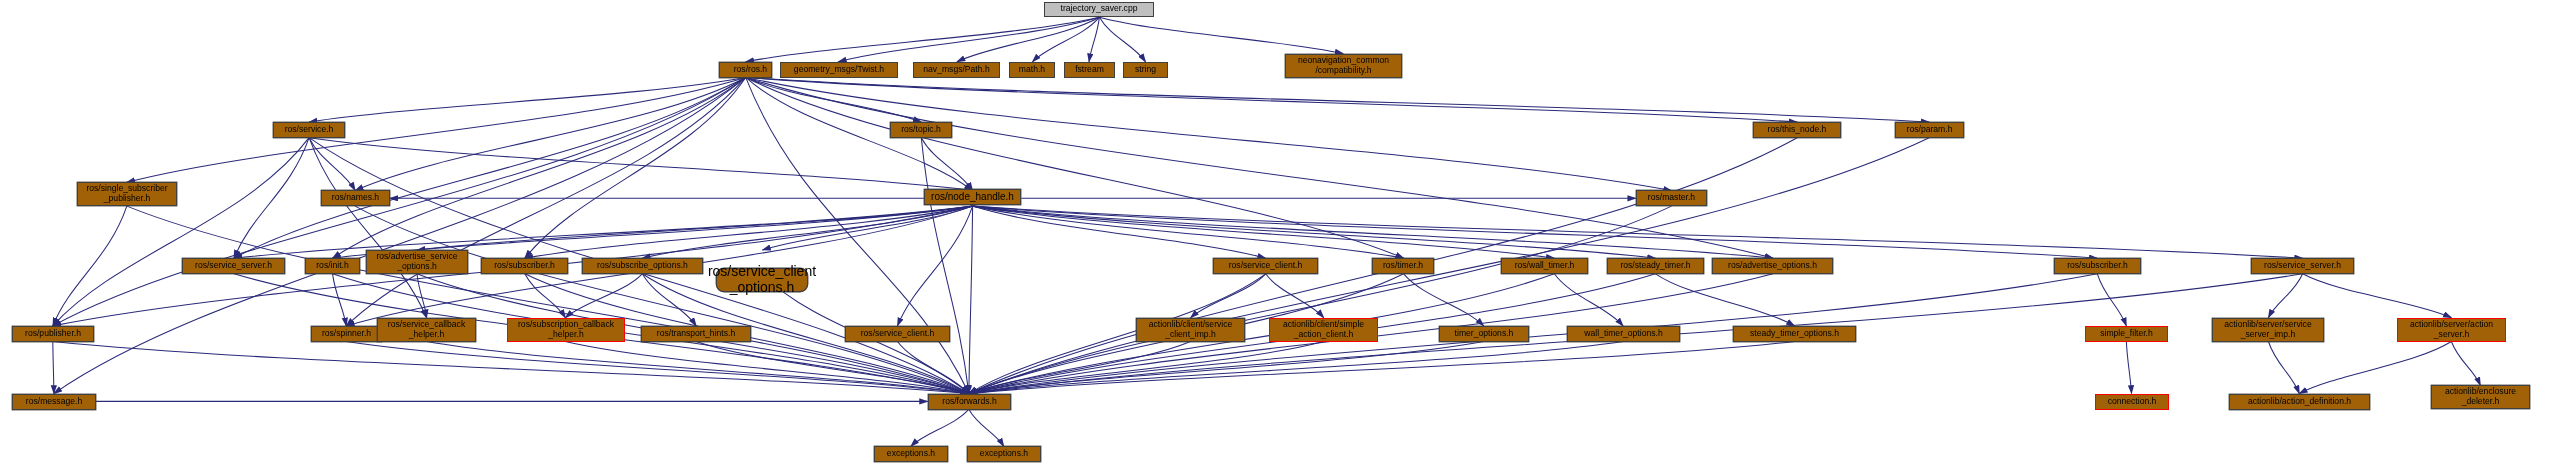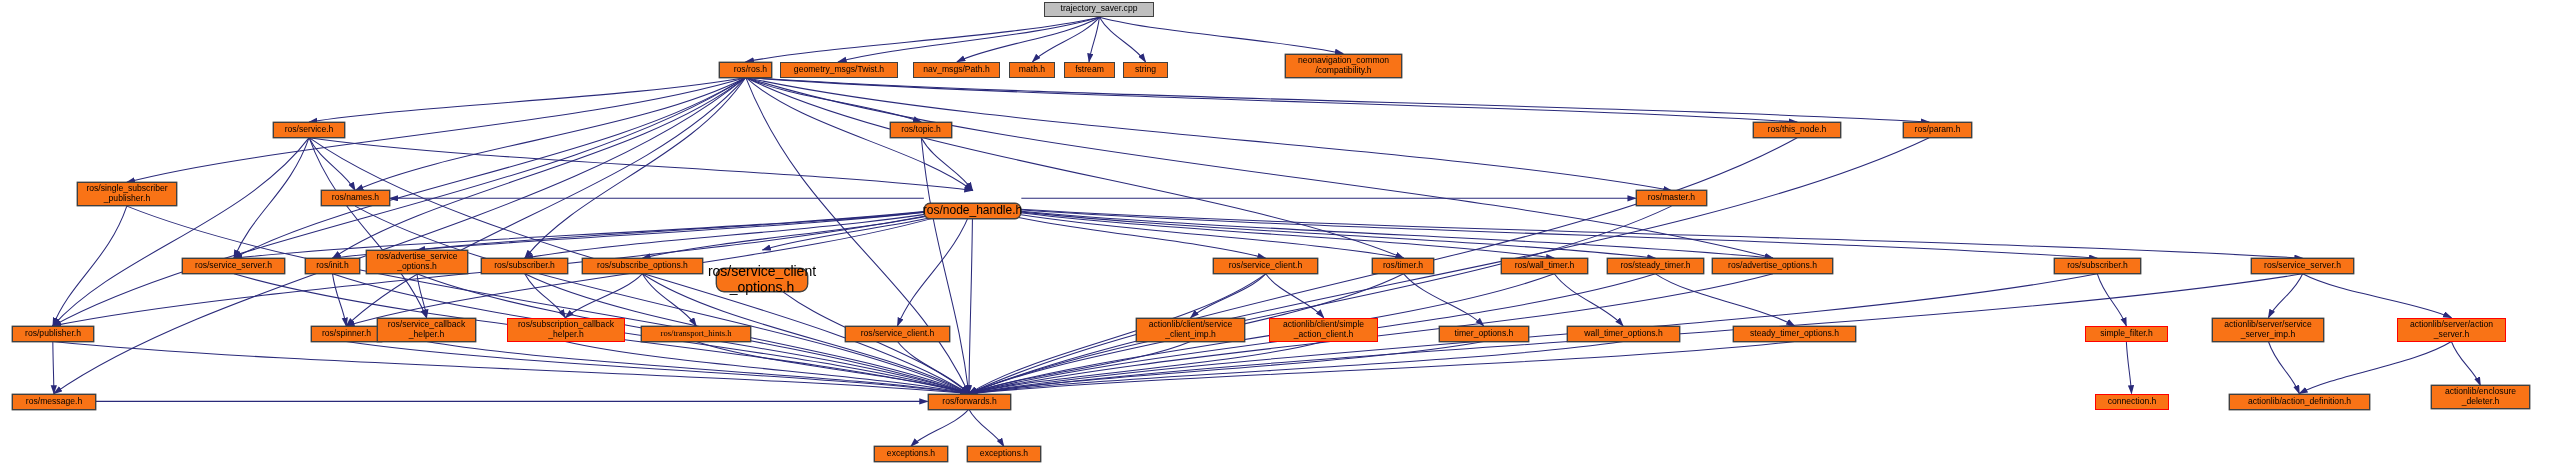--- a/index.html
+++ b/index.html
@@ -23,21 +23,21 @@
     height: 471px;
     pointer-events: none;
   }
   .node {
     position: absolute;
     box-sizing: border-box;
     display: flex;
     align-items: center;
     justify-content: center;
     text-align: center;
-    background: #f97316;
+    background: #a16207;
     border: 0.7px solid #404040;
     color: #000000;
     line-height: 1.12;
     white-space: pre-line;
     padding: 0 2.2px;
     z-index: 5;
   }
   .node.root {
     background: #bfbfbf;
     border: 0.7px solid #404040;
@@ -170,25 +170,25 @@
     <div class="node" style="left: 780px; top: 62px; width: 118px; height: 15.6px; font-size: 8.6px;">geometry_msgs/Twist.h</div>
     <div class="node" style="left: 913px; top: 62px; width: 87px; height: 15.6px; font-size: 8.6px;">nav_msgs/Path.h</div>
     <div class="node" style="left: 1009px; top: 62px; width: 46px; height: 15.6px; font-size: 8.6px;">math.h</div>
     <div class="node" style="left: 1064px; top: 62px; width: 51px; height: 15.6px; font-size: 8.6px;">fstream</div>
     <div class="node" style="left: 1123px; top: 62px; width: 45px; height: 15.6px; font-size: 8.6px;">string</div>
     <div class="node thick" style="left: 1285px; top: 54px; width: 117px; height: 24px; font-size: 8.6px;">neonavigation_common
 /compatibility.h</div>
     <div class="node thick" style="left: 273px; top: 122px; width: 72px; height: 15.6px; font-size: 8.6px;">ros/service.h</div>
     <div class="node thick" style="left: 890px; top: 122px; width: 62px; height: 15.6px; font-size: 8.6px;">ros/topic.h</div>
     <div class="node thick" style="left: 1753px; top: 122px; width: 88px; height: 15.6px; font-size: 8.6px;">ros/this_node.h</div>
-    <div class="node thick" style="left: 1895px; top: 122px; width: 69px; height: 15.6px; font-size: 8.6px; margin-left: 8px;">ros/param.h</div>
+    <div class="node thick" style="left: 1895px; top: 122px; width: 69px; height: 15.6px; font-size: 8.6px;">ros/param.h</div>
     <div class="node thick" style="left: 77px; top: 182px; width: 100px; height: 24px; font-size: 8.6px;">ros/single_subscriber
 _publisher.h</div>
     <div class="node thick" style="left: 321px; top: 190px; width: 69px; height: 15.6px; font-size: 8.6px; text-align: center;">ros/names.h</div>
-    <div class="node thick" style="left: 924px; top: 203px; width: 97px; height: 15.6px; font-size: 12px; border-radius: 6px;">ros/node_handle.h</div>
+    <div class="node thick" style="left: 924px; top: 189px; width: 97px; height: 15.6px; font-size: 10px;">ros/node_handle.h</div>
     <div class="node thick" style="left: 1636px; top: 190px; width: 71px; height: 15.6px; font-size: 8.6px;">ros/master.h</div>
     <div class="node thick" style="left: 182px; top: 258px; width: 103px; height: 15.6px; font-size: 8.6px;">ros/service_server.h</div>
     <div class="node thick" style="left: 305px; top: 258px; width: 55px; height: 15.6px; font-size: 8.6px;">ros/init.h</div>
     <div class="node thick" style="left: 366px; top: 250px; width: 102px; height: 24px; font-size: 8.6px;">ros/advertise_service
 _options.h</div>
     <div class="node thick" style="left: 481px; top: 258px; width: 87px; height: 15.6px; font-size: 8.6px;">ros/subscriber.h</div>
     <div class="node thick" style="left: 582px; top: 258px; width: 121px; height: 15.6px; font-size: 8.6px;">ros/subscribe_options.h</div>
     <div class="node thick" style="left: 716px; top: 268px; width: 92px; height: 24px; font-size: 14px; border-radius: 8px;">ros/service_client
 _options.h</div>
     <div class="node thick" style="left: 1213px; top: 258px; width: 105px; height: 15.6px; font-size: 8.6px;">ros/service_client.h</div>
@@ -197,21 +197,21 @@
     <div class="node thick" style="left: 1607px; top: 258px; width: 97px; height: 15.6px; font-size: 8.6px;">ros/steady_timer.h</div>
     <div class="node thick" style="left: 1712px; top: 258px; width: 121px; height: 15.6px; font-size: 8.6px;">ros/advertise_options.h</div>
     <div class="node thick" style="left: 2054px; top: 258px; width: 87px; height: 15.6px; font-size: 8.6px;">ros/subscriber.h</div>
     <div class="node thick" style="left: 2251px; top: 258px; width: 103px; height: 15.6px; font-size: 8.6px;">ros/service_server.h</div>
     <div class="node thick" style="left: 12px; top: 326px; width: 82px; height: 15.6px; font-size: 8.6px;">ros/publisher.h</div>
     <div class="node thick" style="left: 311px; top: 326px; width: 71px; height: 15.6px; font-size: 8.6px; text-align: center;">ros/spinner.h</div>
     <div class="node thick" style="left: 377px; top: 318px; width: 99px; height: 24px; font-size: 8.6px;">ros/service_callback
 _helper.h</div>
     <div class="node red" style="left: 507px; top: 318px; width: 118px; height: 24px; font-size: 8.6px;">ros/subscription_callback
 _helper.h</div>
-    <div class="node thick" style="left: 641px; top: 326px; width: 110px; height: 15.6px; font-size: 8.6px; font-family: Liberation Serif, serif;">ros/transport_hints.h</div>
+    <div class="node thick" style="left: 641px; top: 326px; width: 110px; height: 15.6px; font-size: 8.6px;">ros/transport_hints.h</div>
     <div class="node thick" style="left: 845px; top: 326px; width: 105px; height: 15.6px; font-size: 8.6px;">ros/service_client.h</div>
     <div class="node thick" style="left: 1136px; top: 318px; width: 109px; height: 24px; font-size: 8.6px;">actionlib/client/service
 _client_imp.h</div>
     <div class="node red" style="left: 1269px; top: 318px; width: 109px; height: 24px; font-size: 8.6px;">actionlib/client/simple
 _action_client.h</div>
     <div class="node thick" style="left: 1439px; top: 326px; width: 90px; height: 15.6px; font-size: 8.6px;">timer_options.h</div>
     <div class="node thick" style="left: 1567px; top: 326px; width: 113px; height: 15.6px; font-size: 8.6px;">wall_timer_options.h</div>
     <div class="node thick" style="left: 1733px; top: 326px; width: 123px; height: 15.6px; font-size: 8.6px;">steady_timer_options.h</div>
     <div class="node red" style="left: 2085px; top: 326px; width: 83px; height: 15.6px; font-size: 8.6px;">simple_filter.h</div>
     <div class="node thick" style="left: 2212px; top: 318px; width: 112px; height: 24px; font-size: 8.6px;">actionlib/server/service

